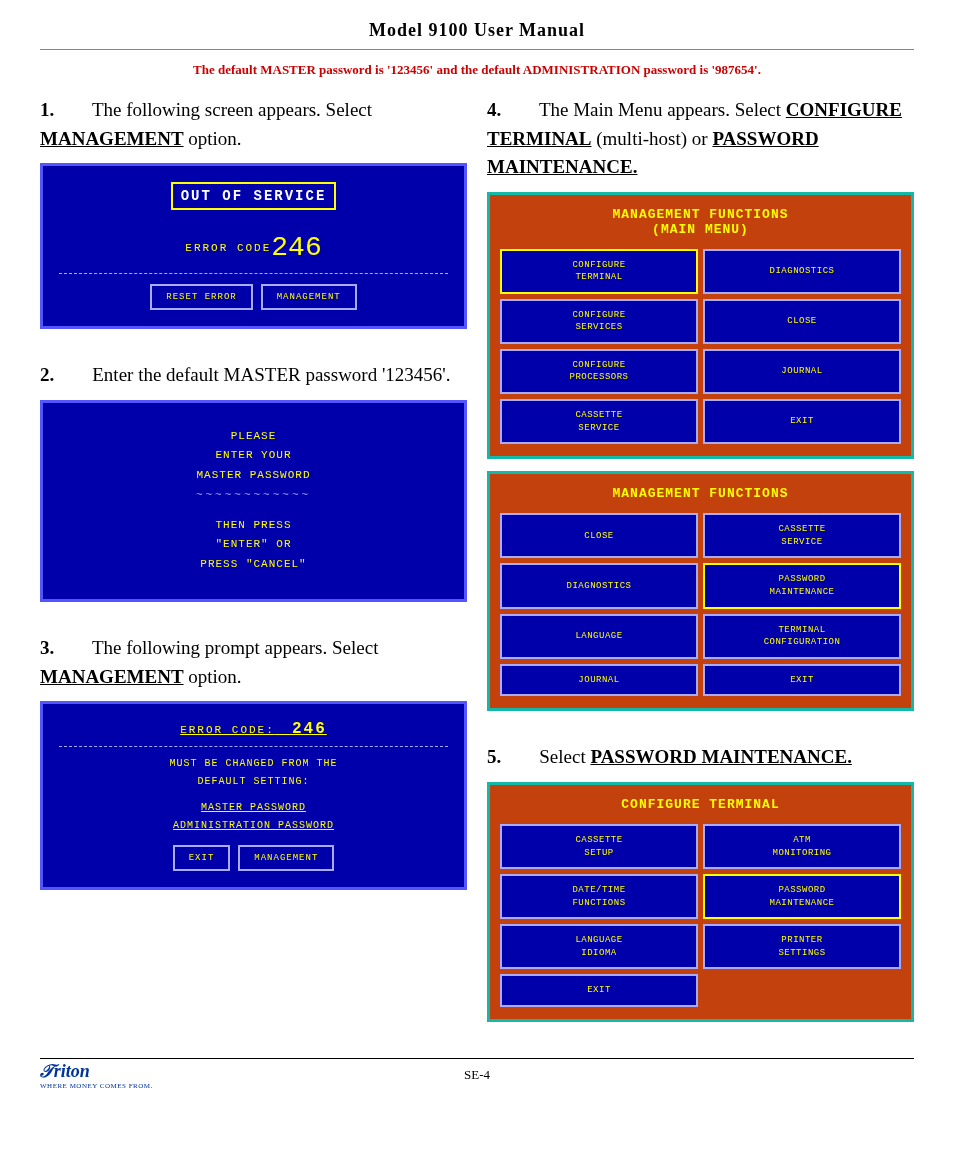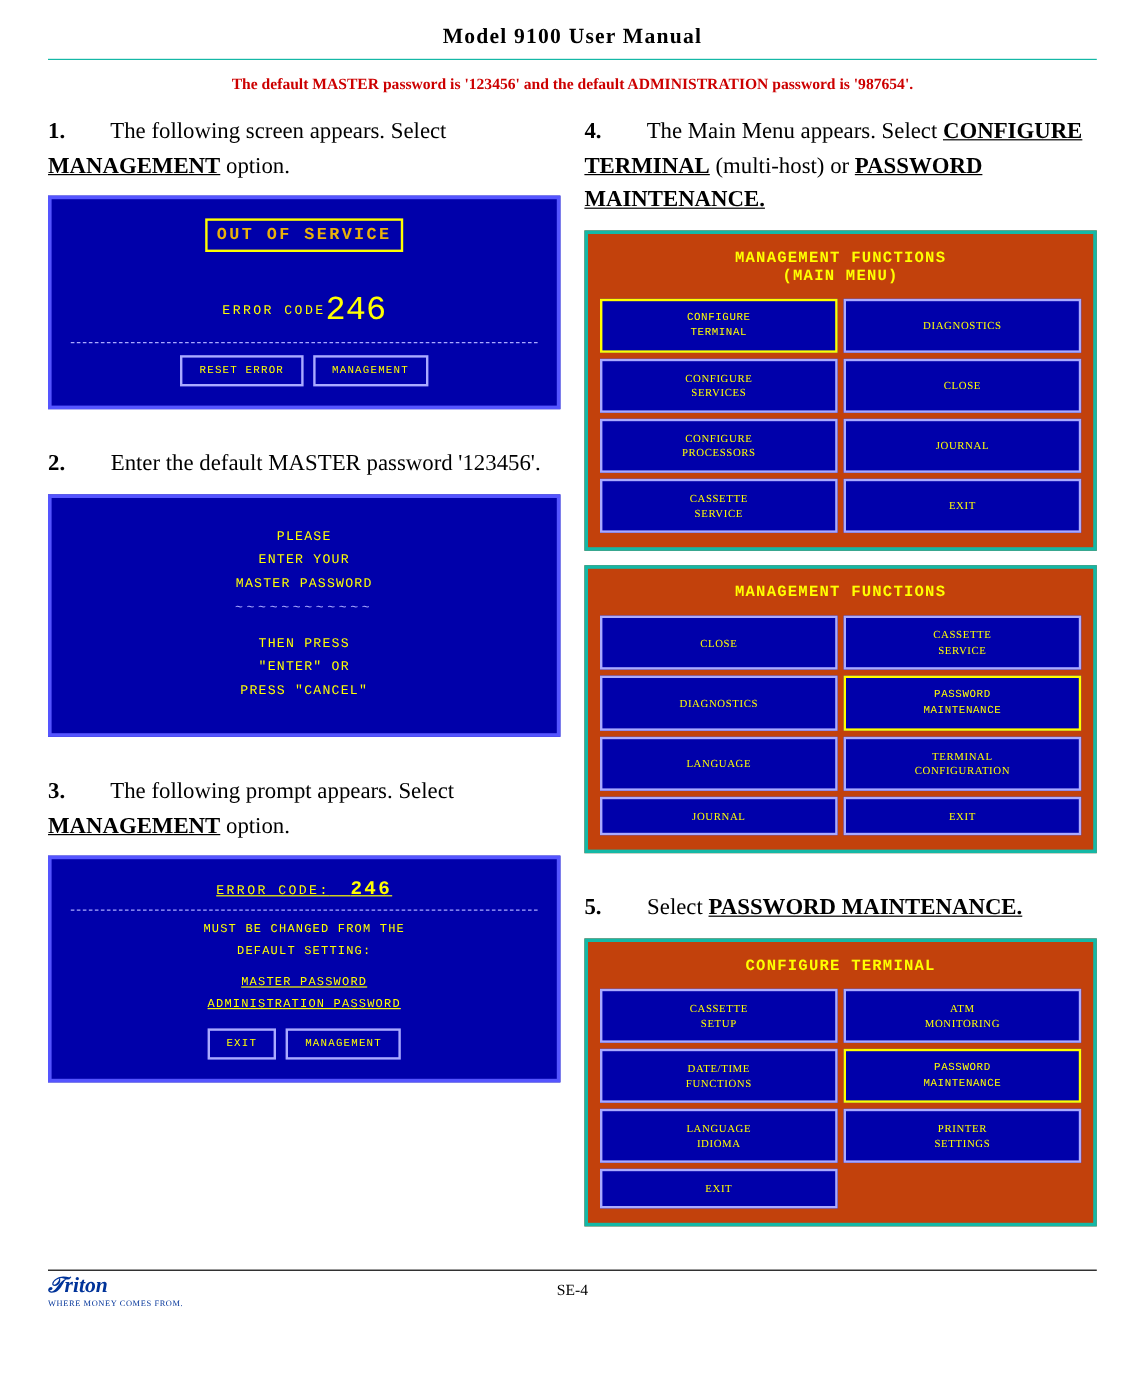--- a/index.html
+++ b/index.html
@@ -57,23 +57,23 @@
       border: 3px solid #14b8a6;
       padding: 12px 10px;
       color: #ffff00;
       font-family: 'Courier New', monospace;
       font-size: 10.5px;
       text-align: center;
     }
     .atm-title {
       font-size: 14px;
       font-weight: bold;
-      color: #eab308;
+      color: #ffffff;
       letter-spacing: 2px;
-      margin-bottom: 22px;
+      margin-bottom: 10px;
       border: 2px solid #ffff00;
       padding: 4px 8px;
       display: inline-block;
     }
     .atm-title-borderless {
       font-size: 13px;
       font-weight: bold;
       color: #ffff00;
       letter-spacing: 1px;
       margin-bottom: 12px;
@@ -114,21 +114,21 @@
     .menu-grid-2col {
       display: grid;
       grid-template-columns: 1fr 1fr;
       gap: 5px;
       margin-top: 8px;
     }
     .menu-btn {
       background: #0000aa;
       border: 2px solid #aaaaff;
       color: #ffff00;
-      font-family: Liberation Serif, serif;
+      font-family: Liberation Mono, monospace;
       font-size: 9px;
       padding: 8px 6px;
       text-align: center;
       letter-spacing: 0.5px;
       cursor: pointer;
       line-height: 1.4;
     }
     .menu-btn-highlight {
       background: #0000aa;
       border: 2px solid #ffff00;

